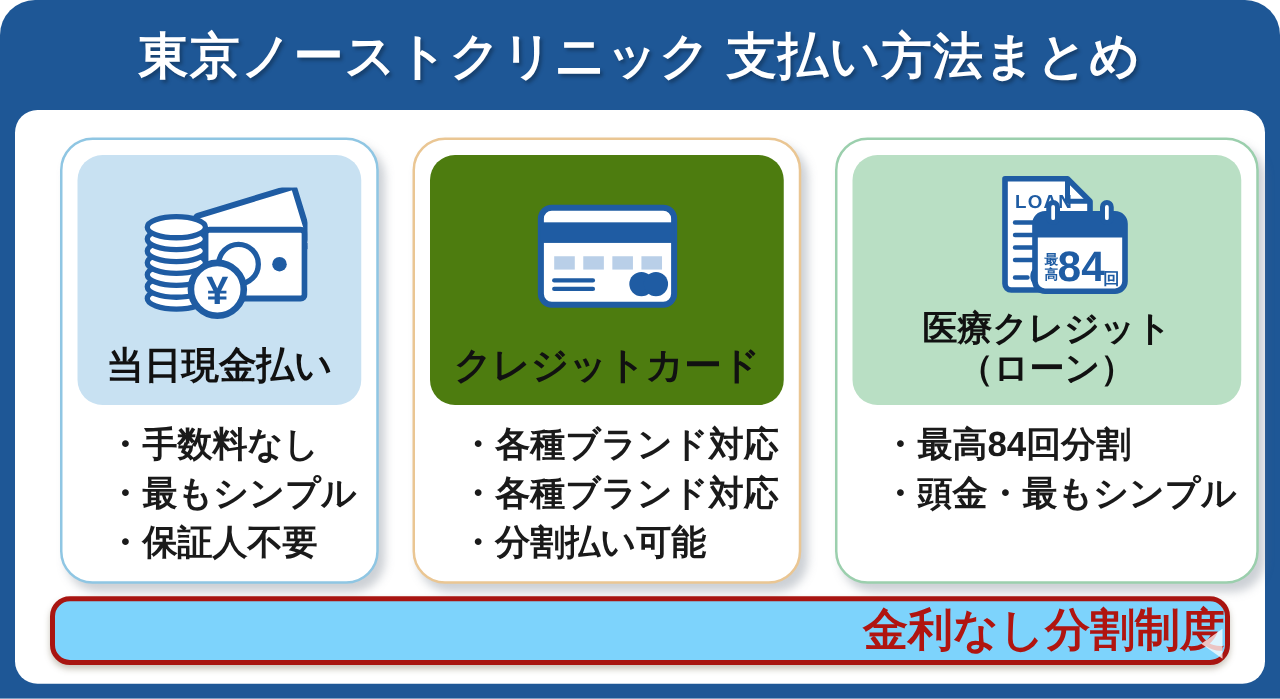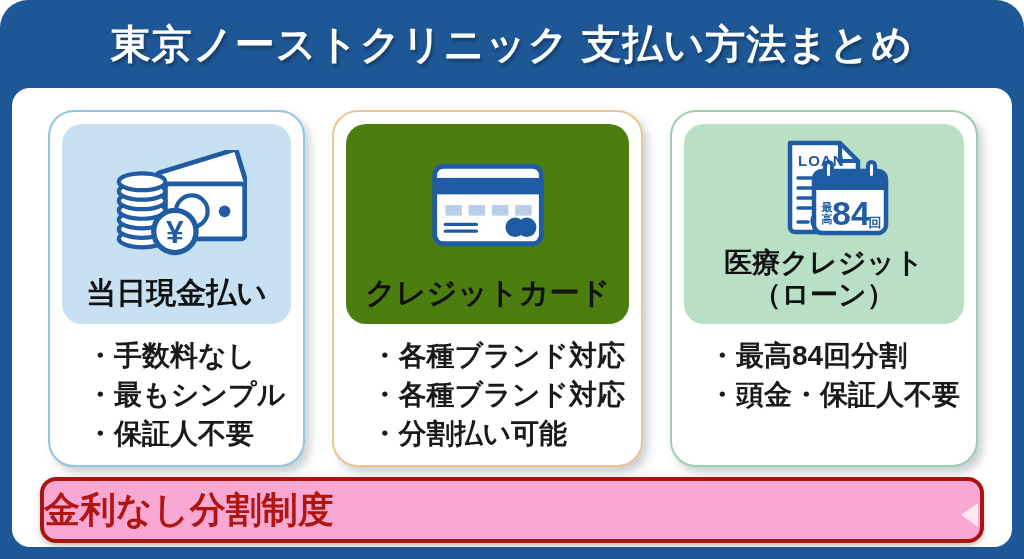--- a/index.html
+++ b/index.html
@@ -59,24 +59,24 @@
   }
   .c3 .card-title { font-size: 28px; }
   .bullets {
     padding: 16px 4px 0 24px;
     display: flex; flex-direction: column; gap: 7px;
   }
   .bullet {
     color: #1a1a1a; font-size: 28px; line-height: 1.15; white-space: nowrap;
   }
   .banner {
-    position: absolute; left: 40px; right: 40px; top: 477px; height: 66px;
-    background: #f9a8d4;
+    position: absolute; left: 40px; right: 40px; top: 477px; height: 55px;
+    background: #7dd3fc;
     border: 4px solid #a81511; border-radius: 16px;
-    display: flex; align-items: center; justify-content: flex-start;
+    display: flex; align-items: center; justify-content: flex-end;
     box-shadow: 0 3px 5px rgba(100,90,60,0.35);
     white-space: nowrap;
   }
   .banner-highlight { color: #b01510; font-size: 36px; }
   .banner-rest { color: #141414; font-size: 36px; }
   .slider-arrow {
     position: absolute; left: 961px; top: 503px;
     width: 0; height: 0;
     border-top: 12px solid transparent;
     border-bottom: 12px solid transparent;
@@ -198,21 +198,21 @@
             <text x="97" y="90" text-anchor="middle" font-size="34" font-weight="bold" fill="#1f5ca3">84</text>
             <text x="121" y="92" text-anchor="middle" font-size="13" font-weight="bold" fill="#1f5ca3">回</text>
           </g>
         </svg>
       </div>
       <div class="card-title">医療クレジット</div>
       <div class="card-title">（ローン）</div>
     </div>
     <div class="bullets">
       <div class="bullet">・最高84回分割</div>
-      <div class="bullet">・頭金・保証人不要</div>
+      <div class="bullet">・頭金・最もシンプル</div>
     </div>
   </div>
 
 </div>
 
 <div class="banner">
   <span class="banner-highlight">金利なし分割制度</span>
 </div>
 
 <div class="slider-arrow"></div>

